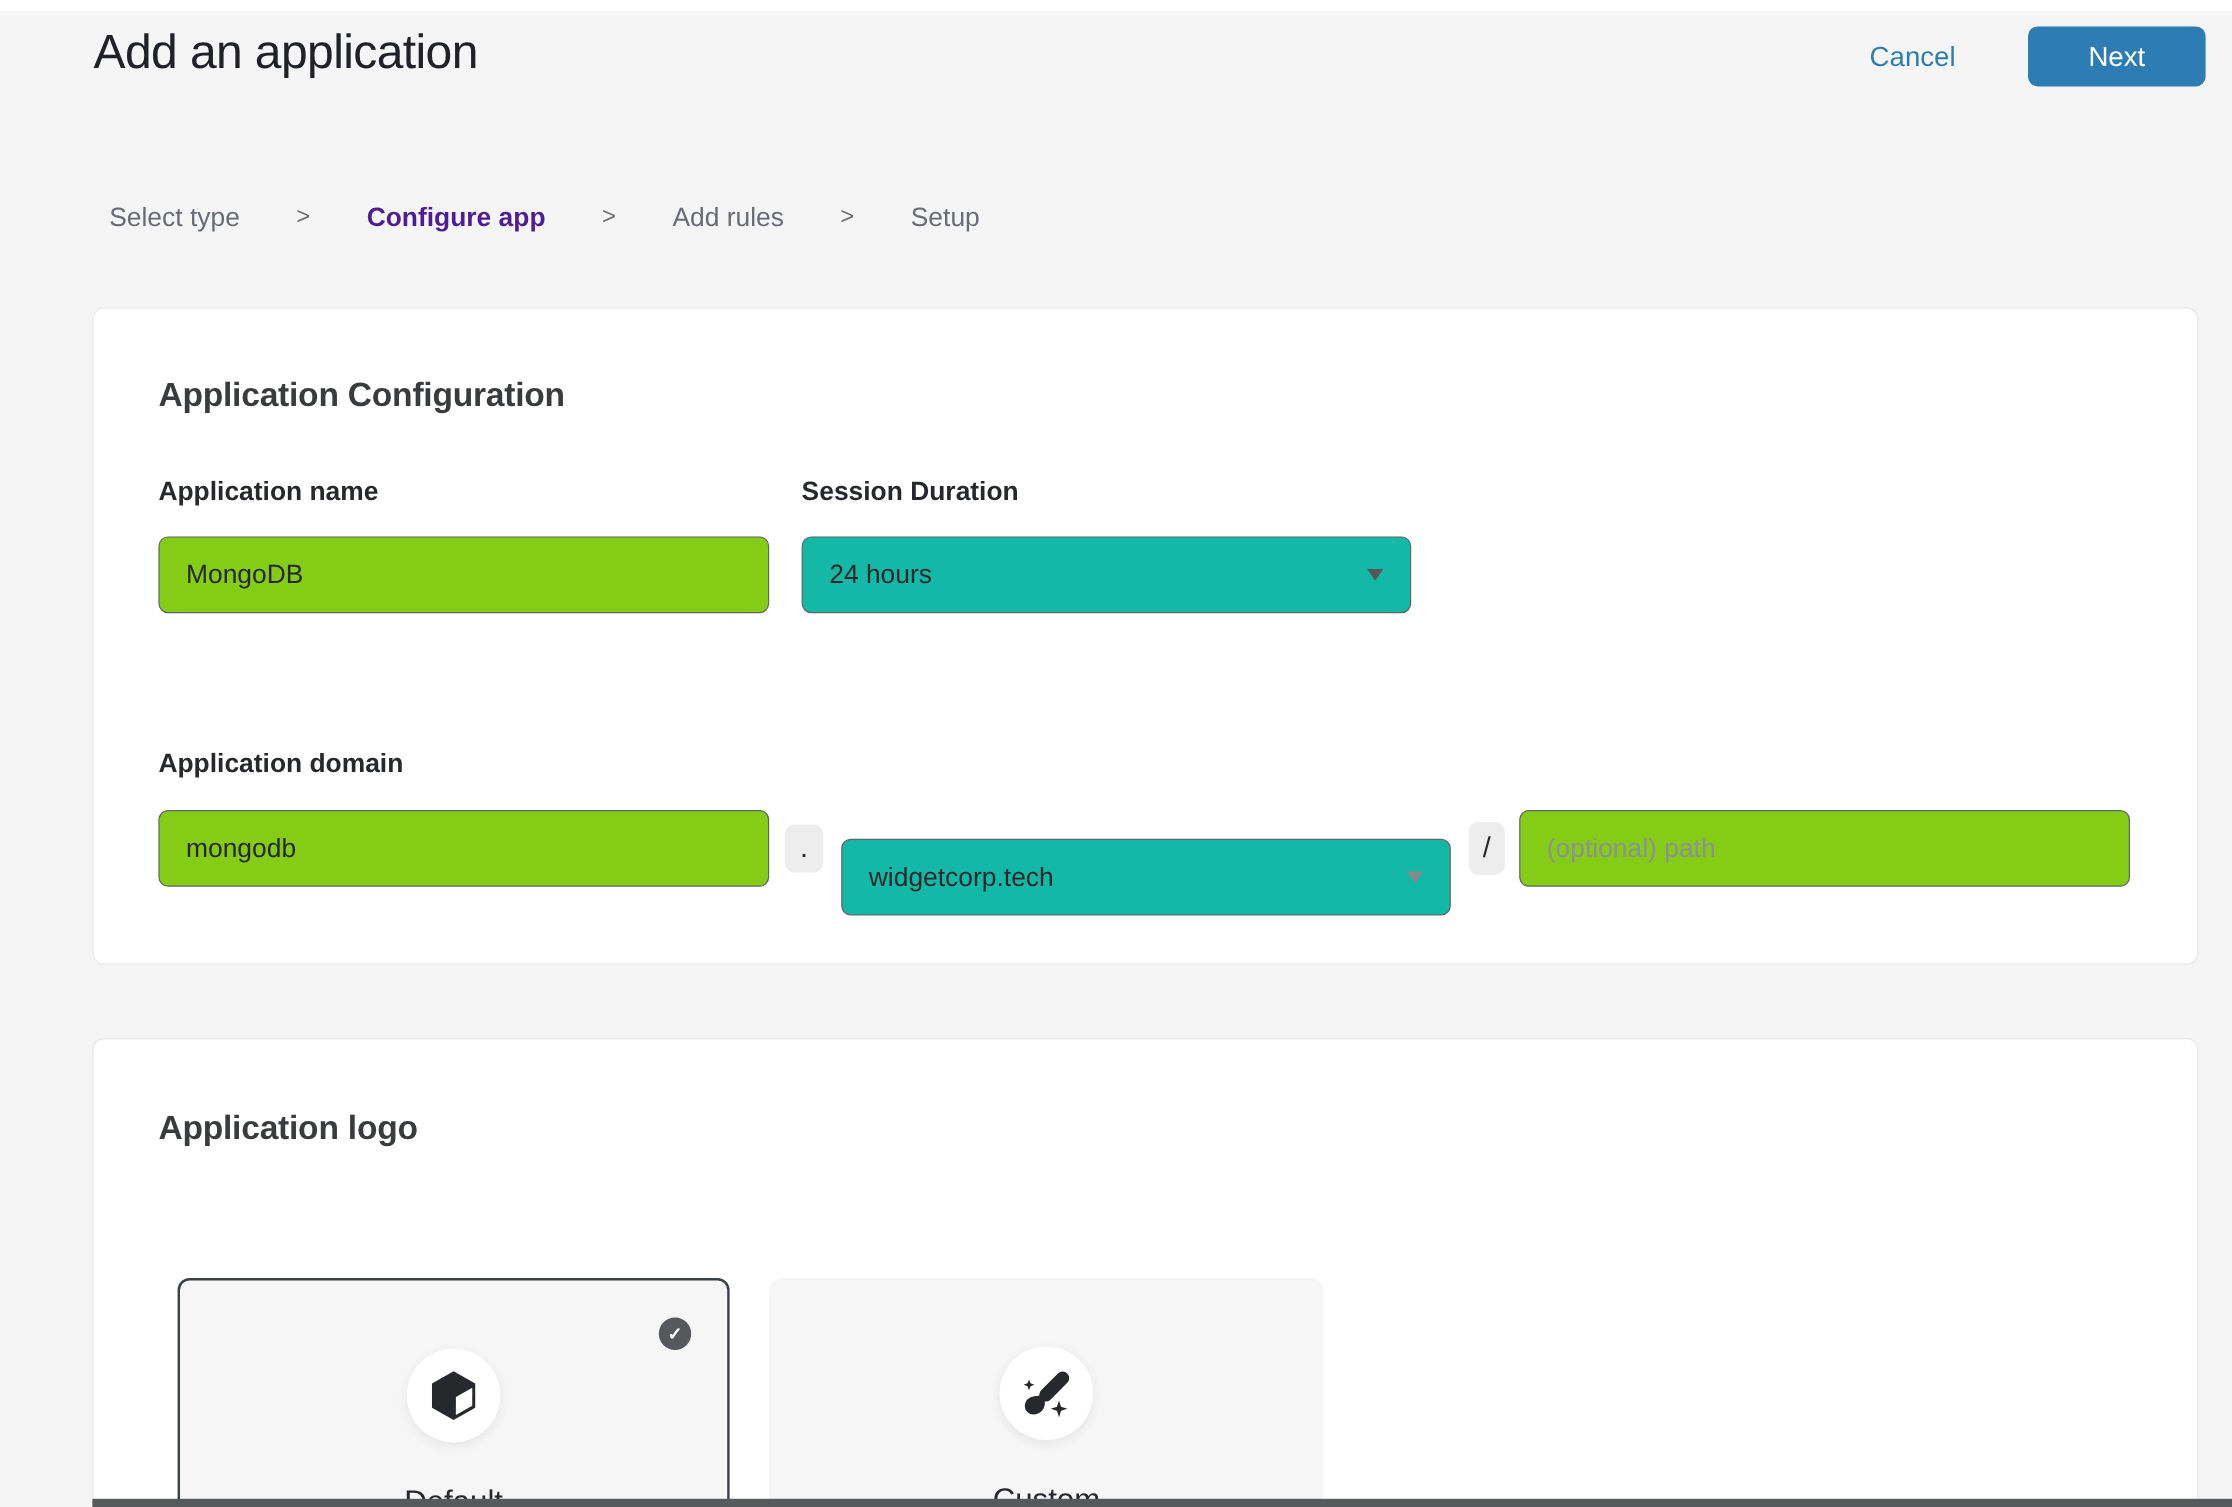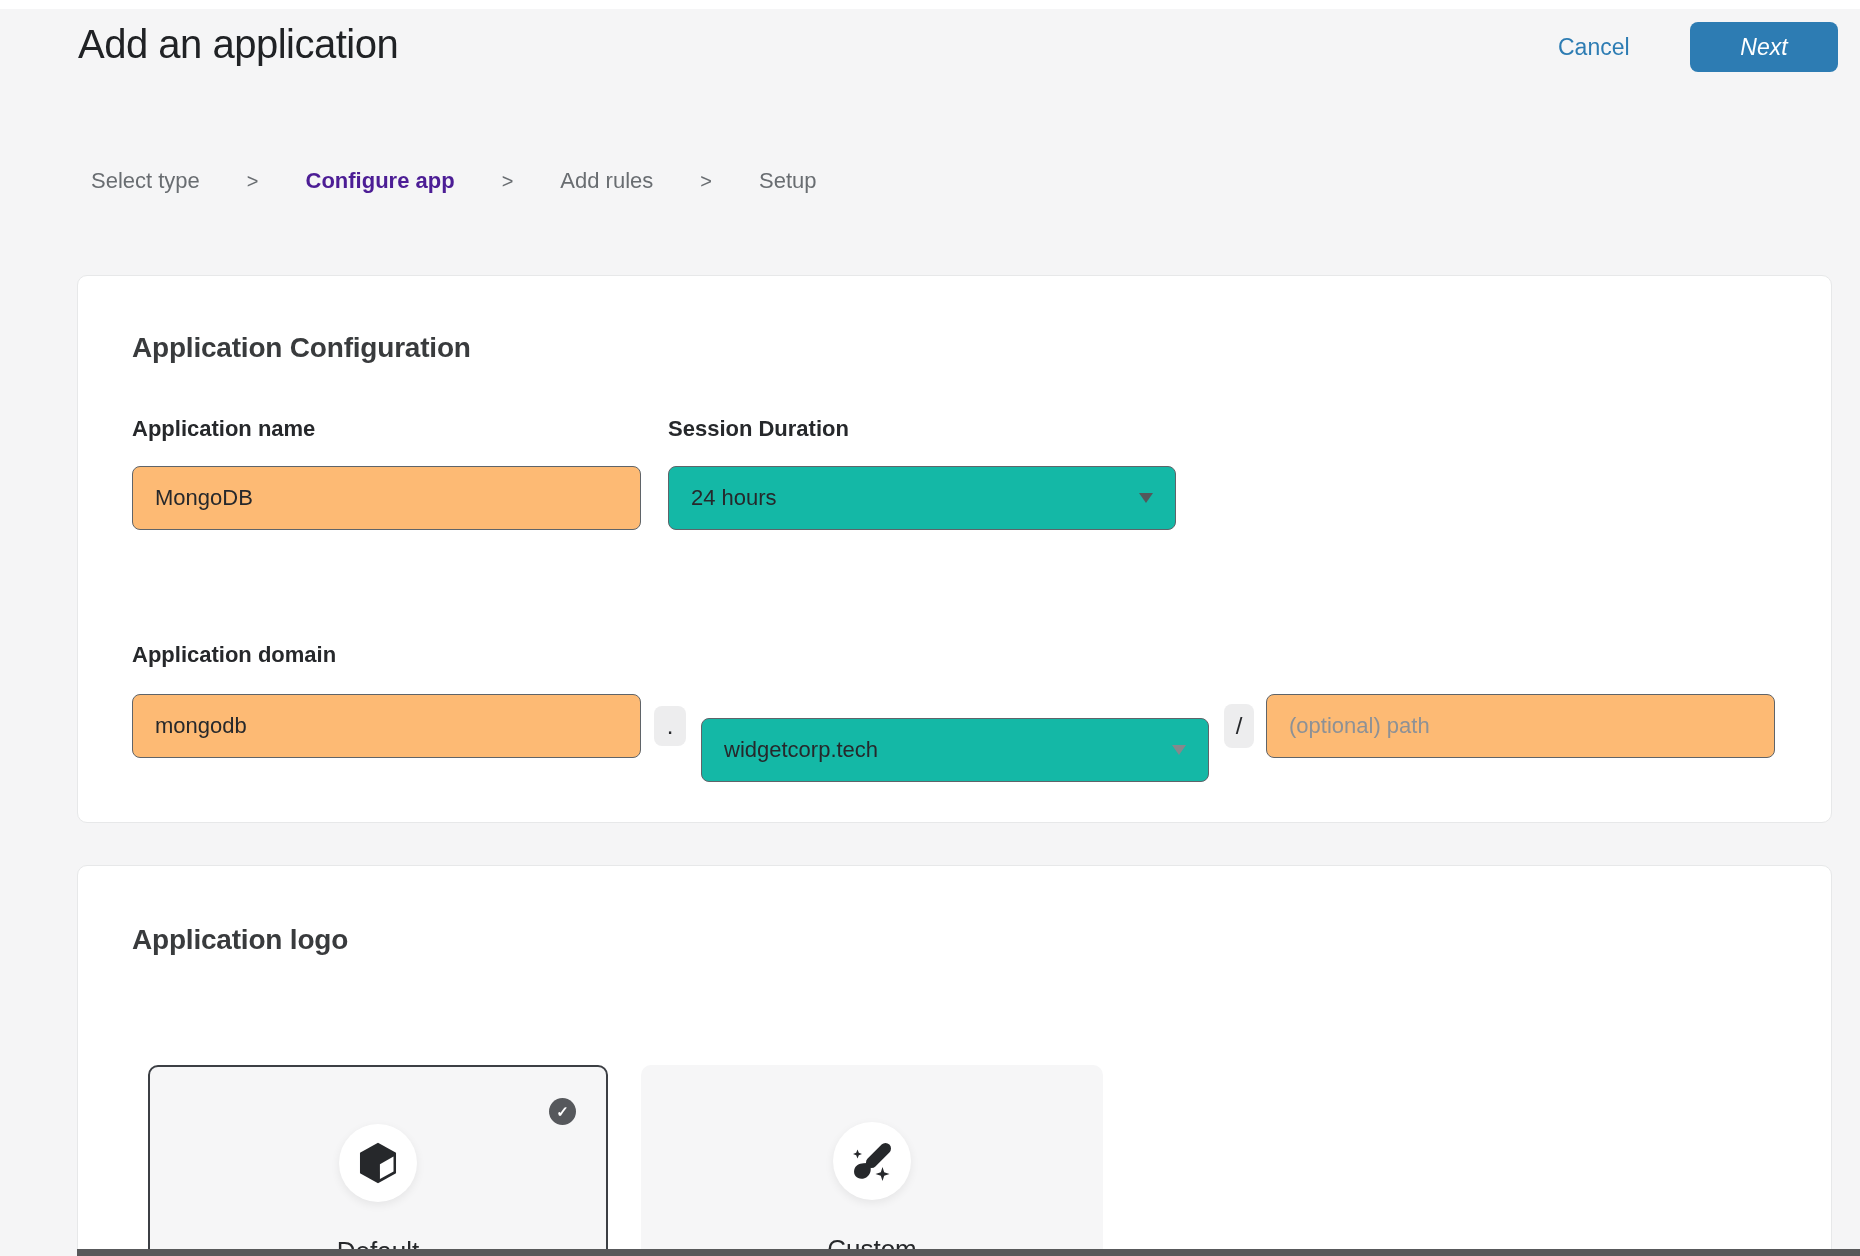--- a/index.html
+++ b/index.html
@@ -21,52 +21,52 @@
     font-size: 40px; font-weight: 400; letter-spacing: -0.5px; color: #202225;
   }
   .cancel-link {
     position: absolute; left: 1558px; top: 22px; height: 50px; line-height: 50px;
     font-size: 23px; color: #2d7cb3; cursor: pointer; background: none; border: none;
     font-family: inherit;
   }
   .next-button {
     position: absolute; left: 1690px; top: 22px; width: 148px; height: 50px;
     background: #2d7cb3; color: #ffffff; font-size: 23px; border: none; border-radius: 8px;
-    cursor: pointer; font-family: inherit; font-style: italic;
+    cursor: pointer; font-family: inherit;
   }
 
   
   .steps {
     position: absolute; left: 91px; top: 168px;
     display: flex; align-items: center; gap: 47px; font-size: 22px; color: #696d71;
   }
   .steps .step { cursor: pointer; }
   .steps .step.active { color: #4c1d95; font-weight: 700; }
   .steps .sep { color: #696d71; font-size: 20px; }
 
   
   .card {
     position: absolute; left: 77px; width: 1755px;
     background: #ffffff; border: 1px solid #e7e8e9; border-radius: 10px;
   }
-  .card-config { top: 275px; height: 548px; }
+  .card-config { top: 256px; height: 548px; }
   .card-logo { top: 865px; height: 520px; }
 
   .card-heading {
     position: absolute; left: 54px;
     font-size: 28px; font-weight: 700; color: #393b3d; letter-spacing: -0.2px;
   }
 
   .field-label {
     position: absolute; font-size: 22px; font-weight: 700; color: #26282b;
   }
 
   .text-input {
     height: 64px; border: 1.5px solid #5f6469; border-radius: 8px;
-    font-size: 22px; color: #26282b; padding: 0 22px; background: #fdba74;
+    font-size: 22px; color: #26282b; padding: 0 22px; background: #84cc16;
     font-family: inherit; outline: none;
   }
   .text-input::placeholder { color: #8d9196; }
 
   .select-box {
     height: 64px; border: 1.5px solid #5f6469; border-radius: 8px; background: #14b8a6;
     display: flex; align-items: center; justify-content: space-between;
     padding: 0 22px; font-size: 22px; color: #26282b; cursor: pointer;
   }
   .chevron { width: 14px; height: 10px; flex: 0 0 auto; }

